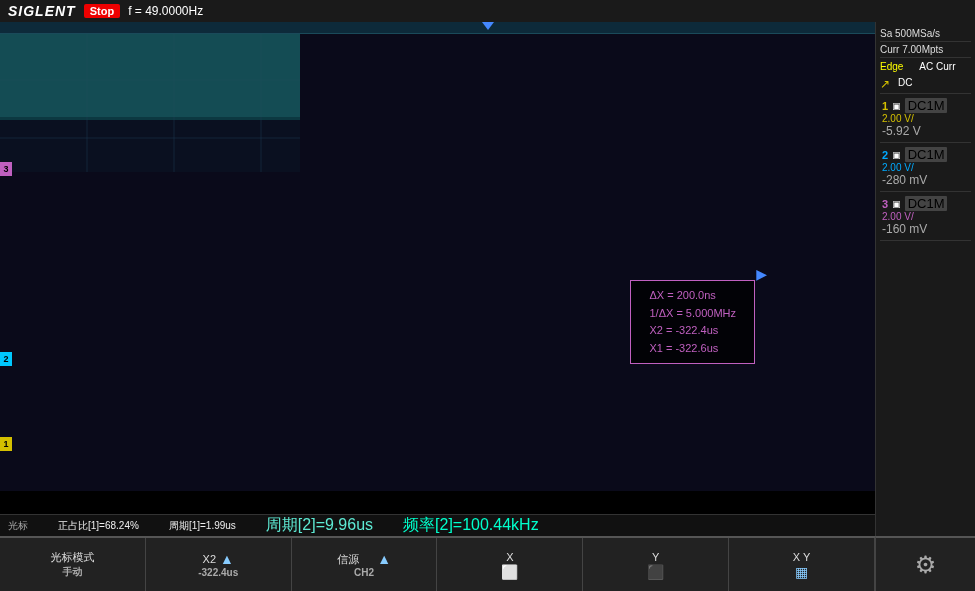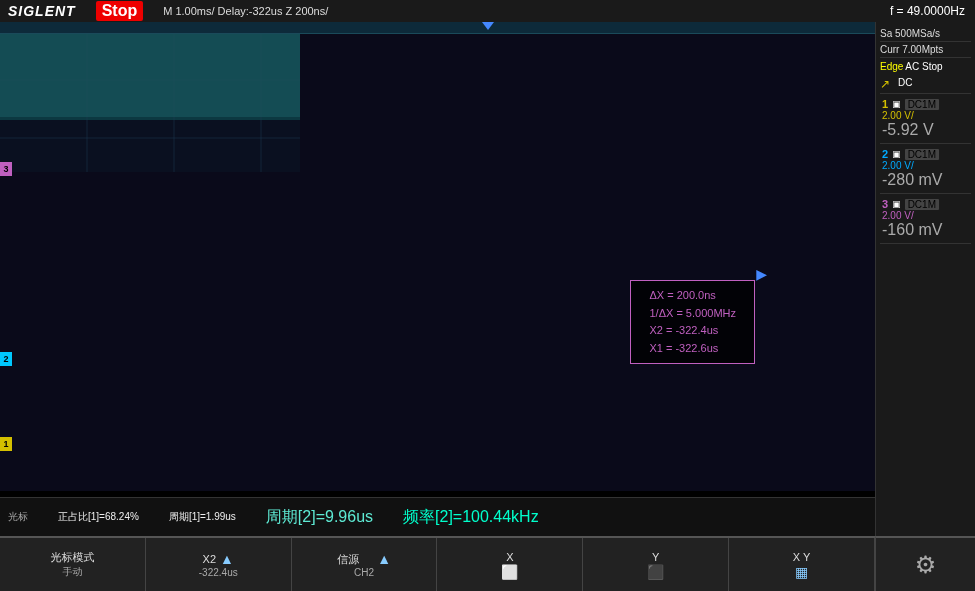--- a/index.html
+++ b/index.html
@@ -14,34 +14,33 @@
 
     
     #top-bar {
       position: absolute;
       top: 0; left: 0; right: 0;
       height: 22px;
       background: #1a1a1a;
       display: flex;
       align-items: center;
       z-index: 10;
-      gap: 12px;
     }
     #siglent-logo {
       color: #fff;
       font-weight: bold;
       font-size: 14px;
       letter-spacing: 1px;
       padding: 0 8px;
       font-style: italic;
     }
     #stop-badge {
       background: #e00;
       color: #fff;
-      font-size: 16px;
+      font-size: 11px;
       font-weight: bold;
       padding: 1px 6px;
       margin-right: 8px;
       border-radius: 2px;
     }
     #time-info {
       color: #ddd;
       font-size: 11px;
       flex: 1;
     }
@@ -67,52 +66,52 @@
     }
     .rp-row {
       color: #ddd;
       font-size: 10px;
       padding: 2px 0;
       border-bottom: 1px solid #333;
     }
     .trigger-section {
       display: flex;
       align-items: flex-end;
-      gap: 2px;
+      gap: 16px;
       padding: 3px 0;
     }
     .trigger-label {
       color: #ff0;
       font-size: 10px;
     }
     .trigger-type {
       color: #fff;
       font-size: 10px;
     }
     .ch-row {
       padding: 4px 2px;
       border-bottom: 1px solid #333;
     }
     .ch-label {
       font-size: 11px;
       font-weight: bold;
     }
     .ch-coupling {
-      font-size: 10px;
+      font-size: 13px;
       background: #444;
       padding: 0 3px;
       border-radius: 1px;
       margin-left: 4px;
     }
     .ch-volts {
       font-size: 10px;
       color: #eee;
     }
     .ch-offset {
-      font-size: 16px;
+      font-size: 12px;
       color: #aaa;
     }
     .ch1-color { color: #d4c000; }
     .ch2-color { color: #00aaff; }
     .ch3-color { color: #c060c0; }
 
     
     #scope-area {
       position: absolute;
       top: 22px;
@@ -152,21 +151,21 @@
       font-size: 14px;
       z-index: 20;
     }
 
     
     #bottom-status {
       position: absolute;
       bottom: 55px;
       left: 0;
       right: 100px;
-      height: 39px;
+      height: 22px;
       background: #111;
       display: flex;
       align-items: center;
       padding: 0 8px;
       gap: 30px;
       border-top: 1px solid #333;
       z-index: 10;
     }
     .status-item {
       color: #eee;
@@ -207,20 +206,21 @@
     .ctrl-btn-label {
       color: #ddd;
       font-size: 11px;
       text-align: right;
       line-height: 1.3;
     }
     .ctrl-btn-sub {
       color: #aaa;
       font-size: 10px;
       text-align: center;
+      font-weight: bold;
     }
     .ctrl-btn-arrow {
       color: #8cf;
       font-size: 14px;
     }
     .ctrl-icon {
       color: #8cf;
       font-size: 18px;
       line-height: 1;
     }
@@ -284,21 +284,20 @@
       color: #aaa;
       font-size: 24px;
     }
   </style>
 </head>
 <body>
 
 <div id="top-bar">
   <span id="siglent-logo">SIGLENT</span>
   <span id="stop-badge">Stop</span>
-  <span id="time-info">M 1.00ms/ Delay:-322us    Z 200ns/</span>
   <span id="freq-display">f = 49.0000Hz</span>
 </div>
 
 <div id="nav-bar"></div>
 
 <div id="trigger-marker"></div>
 
 <div id="scope-area">
 
   <svg id="grid-canvas" xmlns="http://www.w3.org/2000/svg">
@@ -360,21 +359,21 @@
   <div class="ch-marker" style="top: 330px; background: #00c8ff; color: #000;">2</div>
   <div class="ch-marker" style="top: 140px; background: #c060c0; color: #000;">3</div>
 </div>
 
 <div id="right-panel">
   <div class="rp-row">Sa 500MSa/s</div>
   <div class="rp-row">Curr 7.00Mpts</div>
 
   <div class="trigger-section">
     <span class="trigger-label">Edge</span>
-    <span class="trigger-type">AC Stop</span>
+    <span class="trigger-type">AC Curr</span>
   </div>
   <div style="display:flex; gap:8px; padding: 2px 0; border-bottom: 1px solid #333;">
     <span style="color:#d4c000; font-size:12px;">↗</span>
     <span style="color:#fff; font-size:10px;">DC</span>
   </div>
 
   <div class="ch-row">
     <div style="display:flex; align-items:center;">
       <span class="ch-label ch1-color">1</span>
       <span style="color:#fff; font-size:9px; margin-left:4px;">▣</span>

